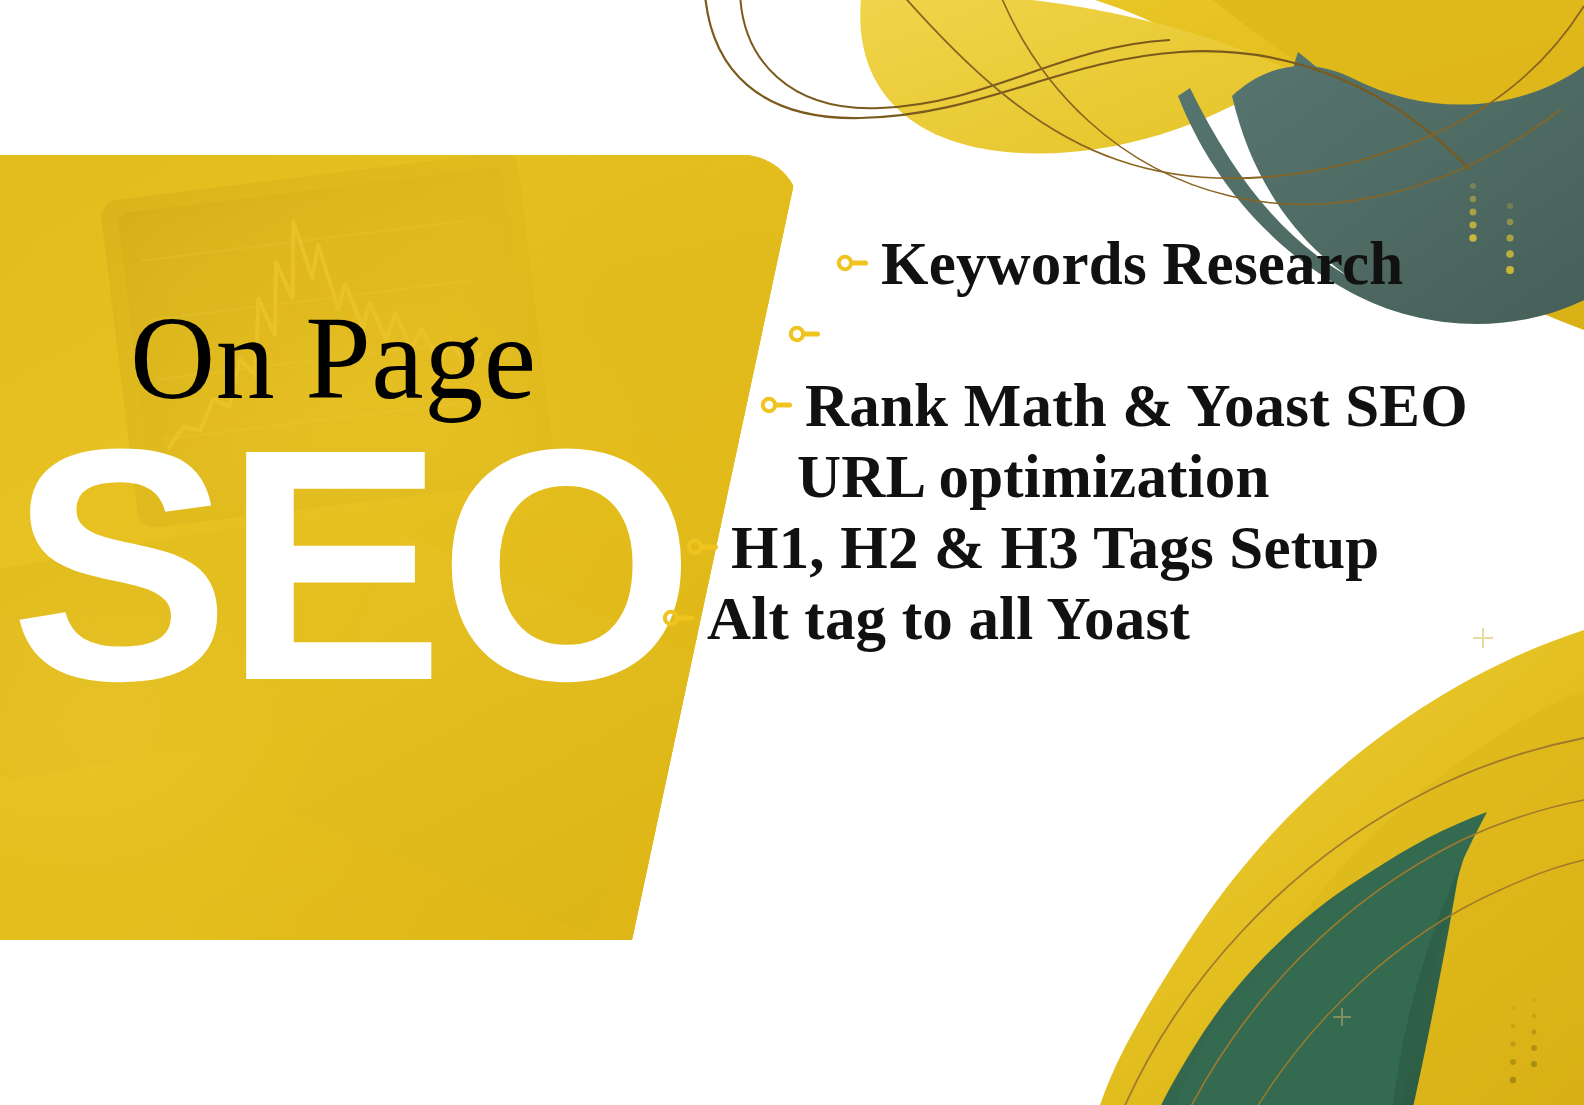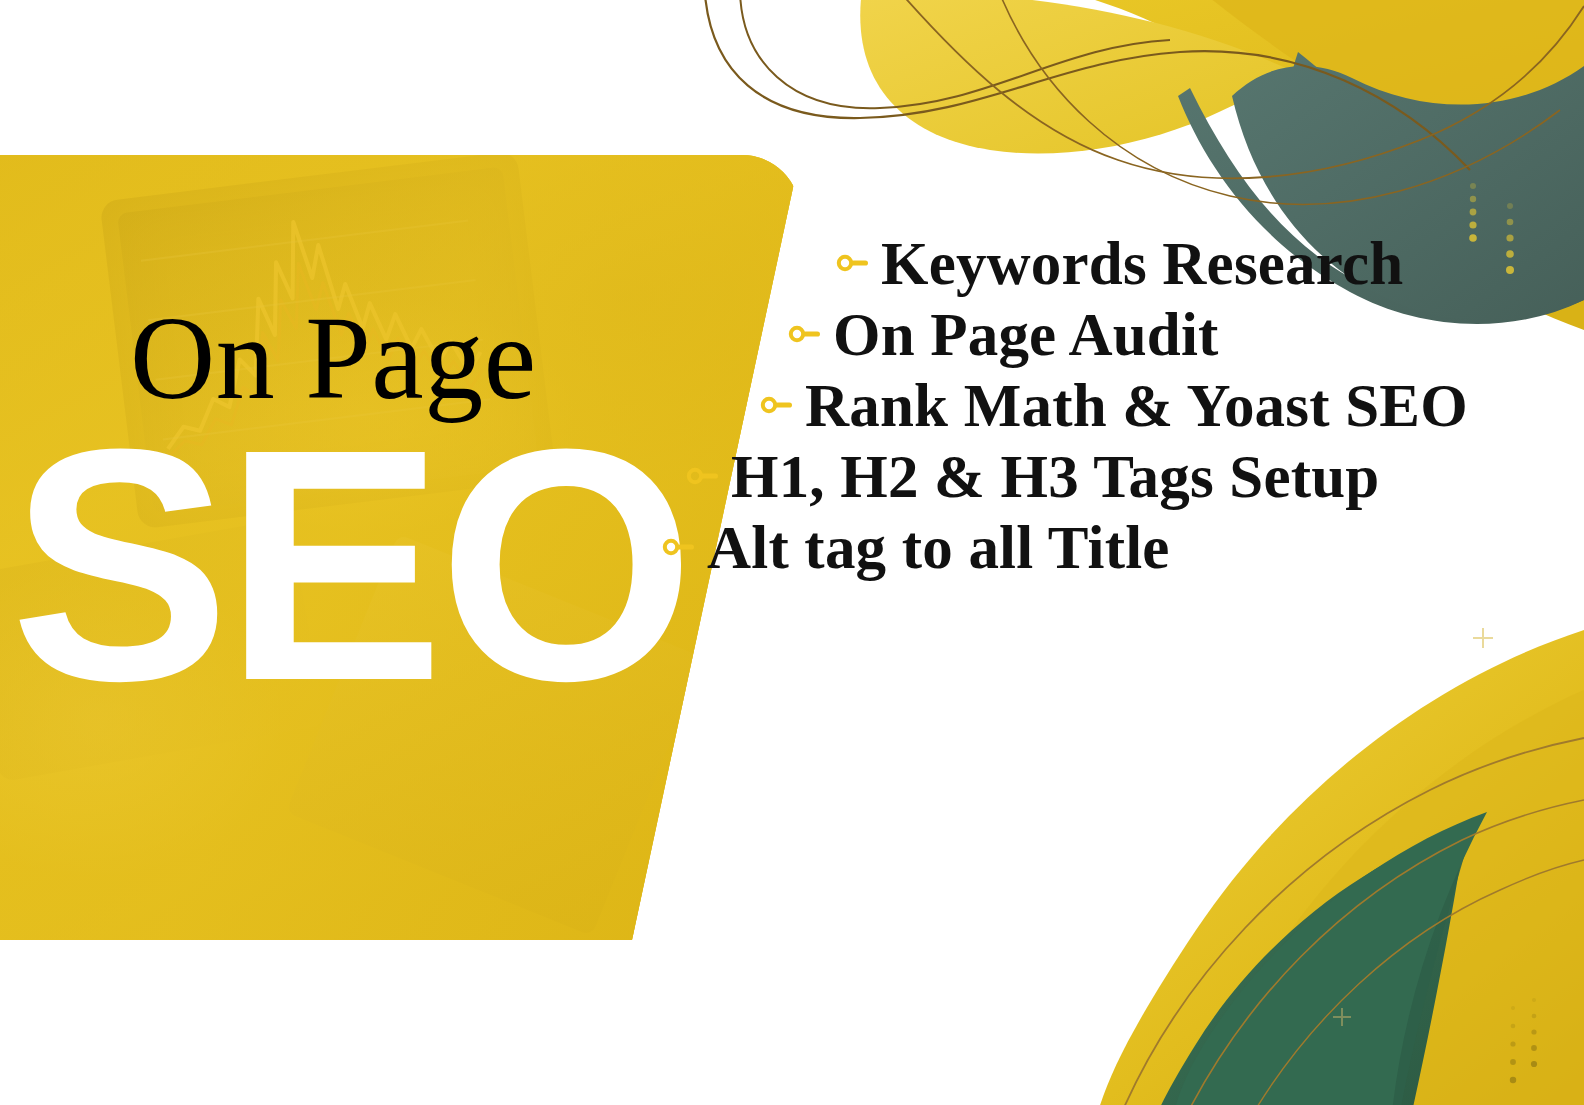--- a/index.html
+++ b/index.html
@@ -251,50 +251,58 @@
     </div>
 
 
     <div class="svc i2">
       <span class="bullet">
         <svg width="34" height="22" viewBox="0 0 34 22">
             <circle cx="9" cy="11" r="6.2" fill="none" stroke="#efc41f" stroke-width="4"></circle>
             <rect x="15" y="8.4" width="17" height="5.2" rx="2.6" fill="#efc41f"></rect>
           </svg>
       </span>
-      <span class="label">On Page Audit</span>
     </div>
 
     <div class="svc i3">
       <span class="bullet">
         <svg width="34" height="22" viewBox="0 0 34 22">
             <circle cx="9" cy="11" r="6.2" fill="none" stroke="#efc41f" stroke-width="4"></circle>
             <rect x="15" y="8.4" width="17" height="5.2" rx="2.6" fill="#efc41f"></rect>
           </svg>
       </span>
       <span class="label">Rank Math &amp; Yoast SEO</span>
     </div>
 
 
+    <div class="svc i5 nobullet">
+      <span class="bullet">
+        <svg width="34" height="22" viewBox="0 0 34 22">
+            <circle cx="9" cy="11" r="6.2" fill="none" stroke="#efc41f" stroke-width="4"></circle>
+            <rect x="15" y="8.4" width="17" height="5.2" rx="2.6" fill="#efc41f"></rect>
+          </svg>
+      </span>
+      <span class="label">URL optimization</span>
+    </div>
 
     <div class="svc i6">
       <span class="bullet">
         <svg width="34" height="22" viewBox="0 0 34 22">
             <circle cx="9" cy="11" r="6.2" fill="none" stroke="#efc41f" stroke-width="4"></circle>
             <rect x="15" y="8.4" width="17" height="5.2" rx="2.6" fill="#efc41f"></rect>
           </svg>
       </span>
       <span class="label">H1, H2 &amp; H3 Tags Setup</span>
     </div>
 
     <div class="svc i7">
       <span class="bullet">
         <svg width="34" height="22" viewBox="0 0 34 22">
             <circle cx="9" cy="11" r="6.2" fill="none" stroke="#efc41f" stroke-width="4"></circle>
             <rect x="15" y="8.4" width="17" height="5.2" rx="2.6" fill="#efc41f"></rect>
           </svg>
       </span>
-      <span class="label">Alt tag to all Title</span>
+      <span class="label">Alt tag to all Yoast</span>
     </div>
 
   </div>
 
 </div>
 
 </body></html>

